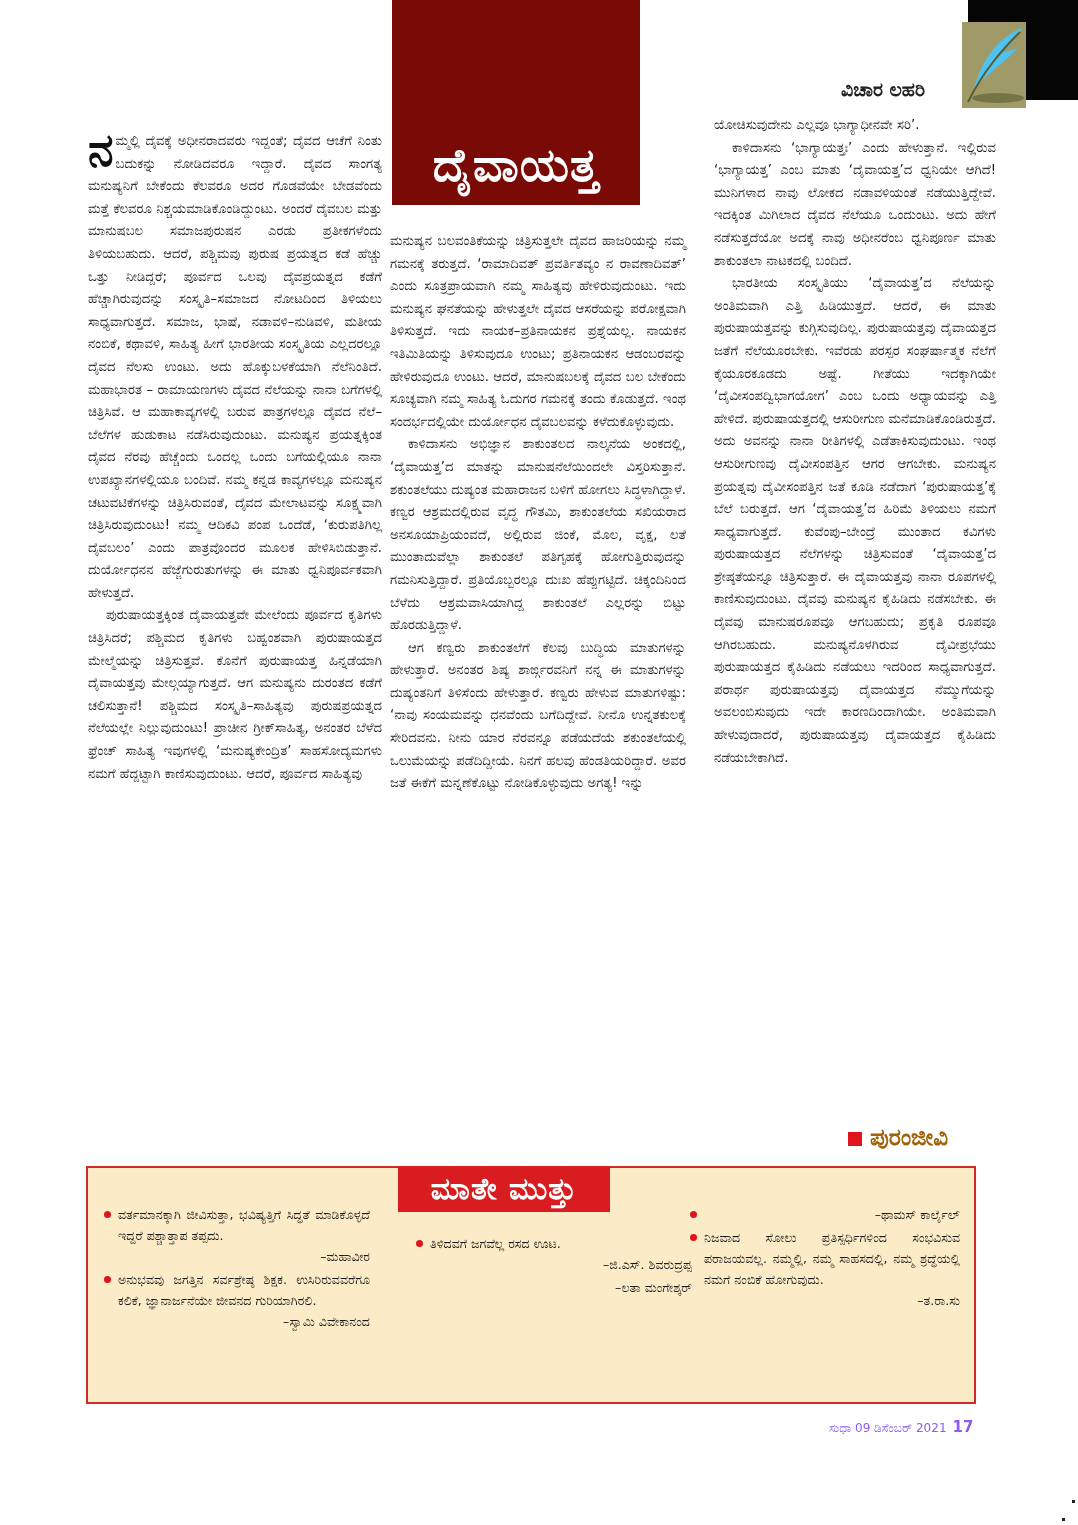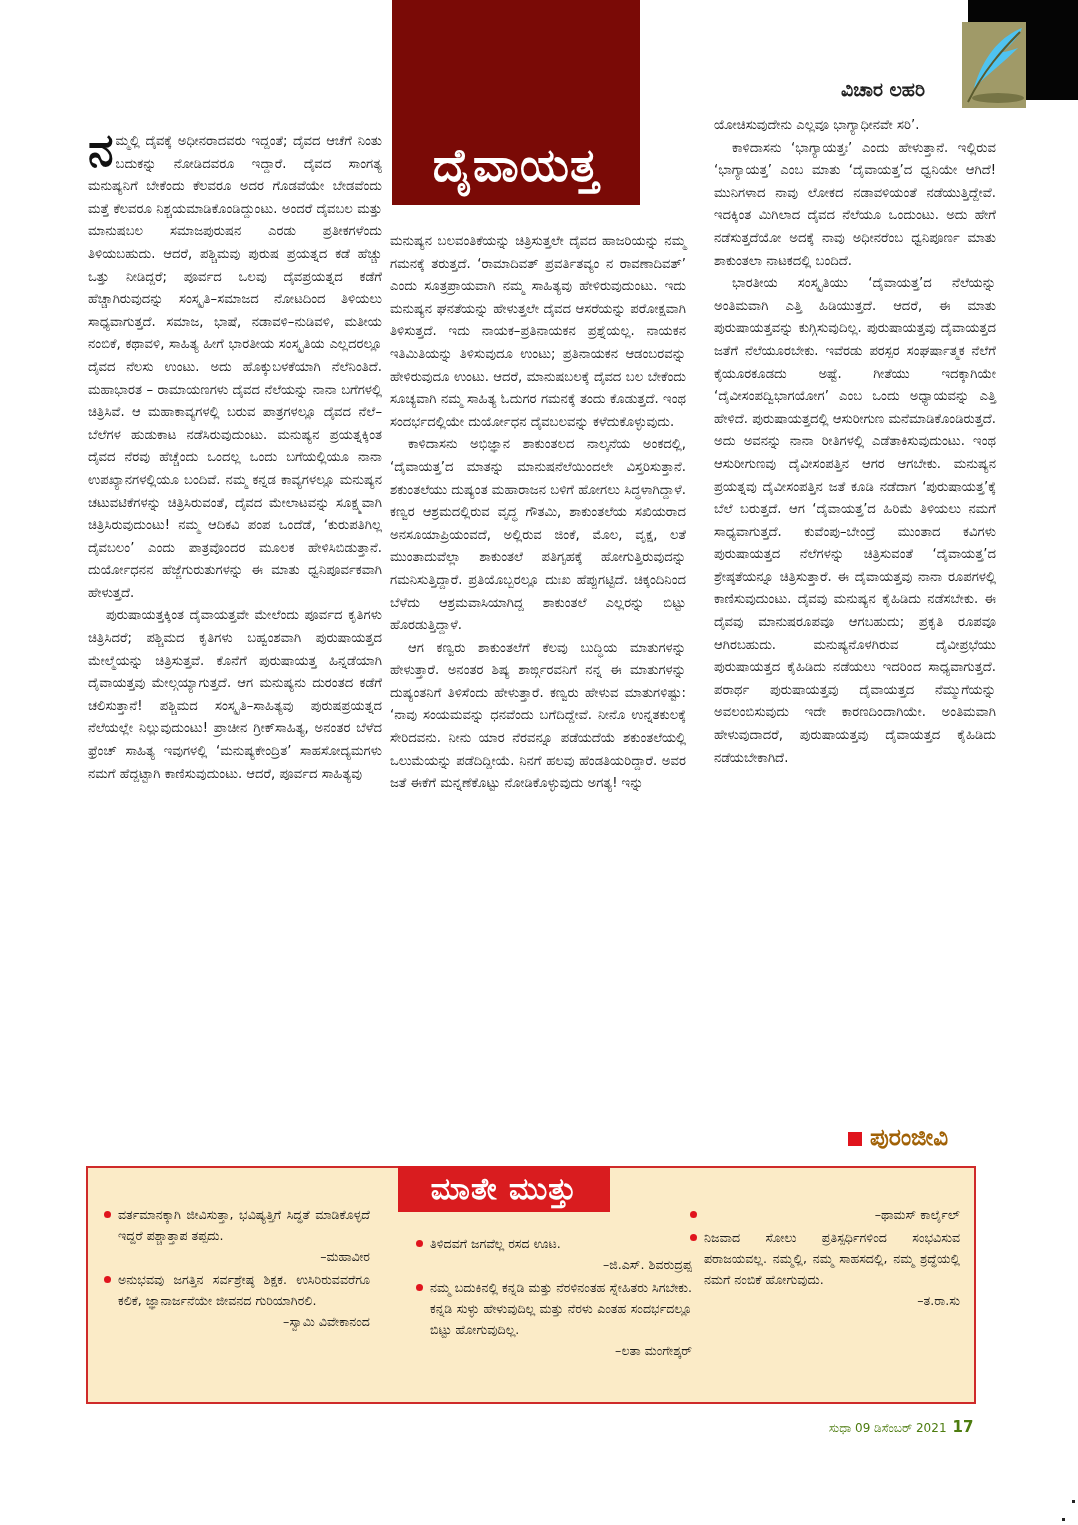--- a/index.html
+++ b/index.html
@@ -25,21 +25,21 @@
       background:#fbebc7; border:2px solid #cf2a2a; box-sizing:border-box; }
     .quote-title { position:absolute; left:398px; top:1166px; width:212px; height:46px; background:#d91c1f;
       color:#fff; font-size:30px; font-weight:bold; text-align:center; line-height:46px; letter-spacing:1px; }
     .qcol { position:absolute; font-size:12.6px; line-height:21px; }
     .qcol1 { left:104px; top:1204px; width:266px; }
     .qcol2 { left:416px; top:1223px; width:276px;margin-top:10px; }
     .qcol3 { left:690px; top:1204px; width:270px; }
     .qitem { position:relative; padding-left:14px; text-align:justify; }
     .qitem .bullet { position:absolute; left:0; top:7px; width:7px; height:7px; border-radius:50%; background:#e0141d; }
     .qauthor { text-align:right; margin-bottom:2px; }
-    .footer { position:absolute; left:829px; top:1418px; font-size:12px; color:#4d7c0f; }
+    .footer { position:absolute; left:829px; top:1418px; font-size:12px; color:#8b5cf6; }
     .footer .pg { font-size:15px; font-weight:bold; margin-left:6px; }
     .dot { position:absolute; width:3px; height:3px; background:#222; }
   </style>
 </head>
 <body>
 
 <div class="title-box">
   <div class="title-text">ದೈವಾಯತ್ತ</div>
 </div>
 <div class="corner-black"></div>
@@ -79,21 +79,20 @@
 <div class="qcol qcol1">
   <div class="qitem"><span class="bullet"></span><span>ವರ್ತಮಾನಕ್ಕಾಗಿ ಜೀವಿಸುತ್ತಾ, ಭವಿಷ್ಯತ್ತಿಗೆ ಸಿದ್ಧತೆ ಮಾಡಿಕೊಳ್ಳದೆ ಇದ್ದರೆ ಪಶ್ಚಾತ್ತಾಪ ತಪ್ಪದು.</span></div>
   <div class="qauthor">–ಮಹಾವೀರ</div>
   <div class="qitem"><span class="bullet"></span><span>ಅನುಭವವು ಜಗತ್ತಿನ ಸರ್ವಶ್ರೇಷ್ಠ ಶಿಕ್ಷಕ. ಉಸಿರಿರುವವರೆಗೂ ಕಲಿಕೆ, ಜ್ಞಾನಾರ್ಜನೆಯೇ ಜೀವನದ ಗುರಿಯಾಗಿರಲಿ.</span></div>
   <div class="qauthor">–ಸ್ವಾಮಿ ವಿವೇಕಾನಂದ</div>
 </div>
 
 <div class="qcol qcol2">
   <div class="qitem"><span class="bullet"></span><span>ತಿಳಿದವಗೆ ಜಗವೆಲ್ಲ ರಸದ ಊಟ.</span></div>
   <div class="qauthor">–ಜಿ.ಎಸ್. ಶಿವರುದ್ರಪ್ಪ</div>
-  <div class="qitem"><span class="bullet"></span><span>ನಮ್ಮ ಬದುಕಿನಲ್ಲಿ ಕನ್ನಡಿ ಮತ್ತು ನೆರಳಿನಂತಹ ಸ್ನೇಹಿತರು ಸಿಗಬೇಕು. ಕನ್ನಡಿ ಸುಳ್ಳು ಹೇಳುವುದಿಲ್ಲ ಮತ್ತು ನೆರಳು ಎಂತಹ ಸಂದರ್ಭದಲ್ಲೂ ಬಿಟ್ಟು ಹೋಗುವುದಿಲ್ಲ.</span></div>
   <div class="qauthor">–ಲತಾ ಮಂಗೇಶ್ಕರ್</div>
 </div>
 
 <div class="qcol qcol3">
   <div class="qitem"><span class="bullet"></span></div>
   <div class="qauthor">–ಥಾಮಸ್ ಕಾರ್ಲೈಲ್</div>
   <div class="qitem"><span class="bullet"></span><span>ನಿಜವಾದ ಸೋಲು ಪ್ರತಿಸ್ಪರ್ಧಿಗಳಿಂದ ಸಂಭವಿಸುವ ಪರಾಜಯವಲ್ಲ. ನಮ್ಮಲ್ಲಿ, ನಮ್ಮ ಸಾಹಸದಲ್ಲಿ, ನಮ್ಮ ಶ್ರದ್ಧೆಯಲ್ಲಿ ನಮಗೆ ನಂಬಿಕೆ ಹೋಗುವುದು.</span></div>
   <div class="qauthor">–ತ.ರಾ.ಸು</div>
 </div>
 

